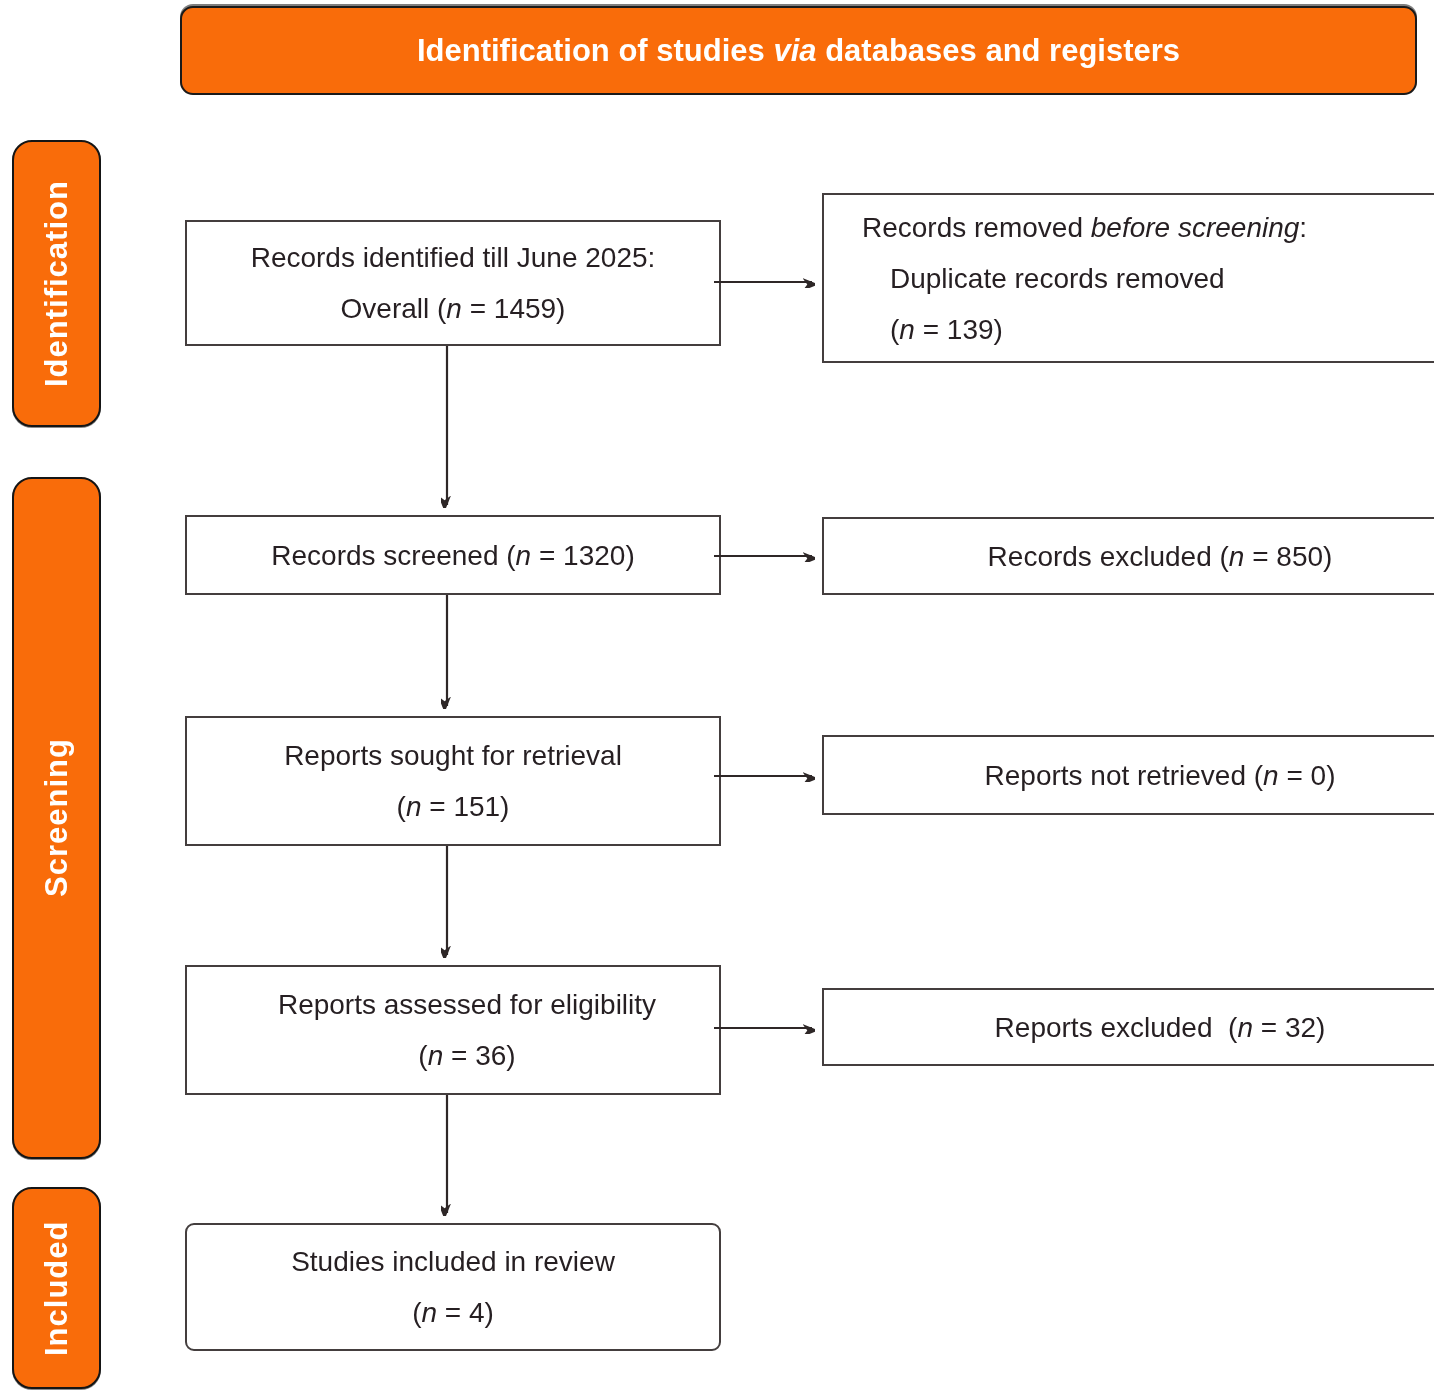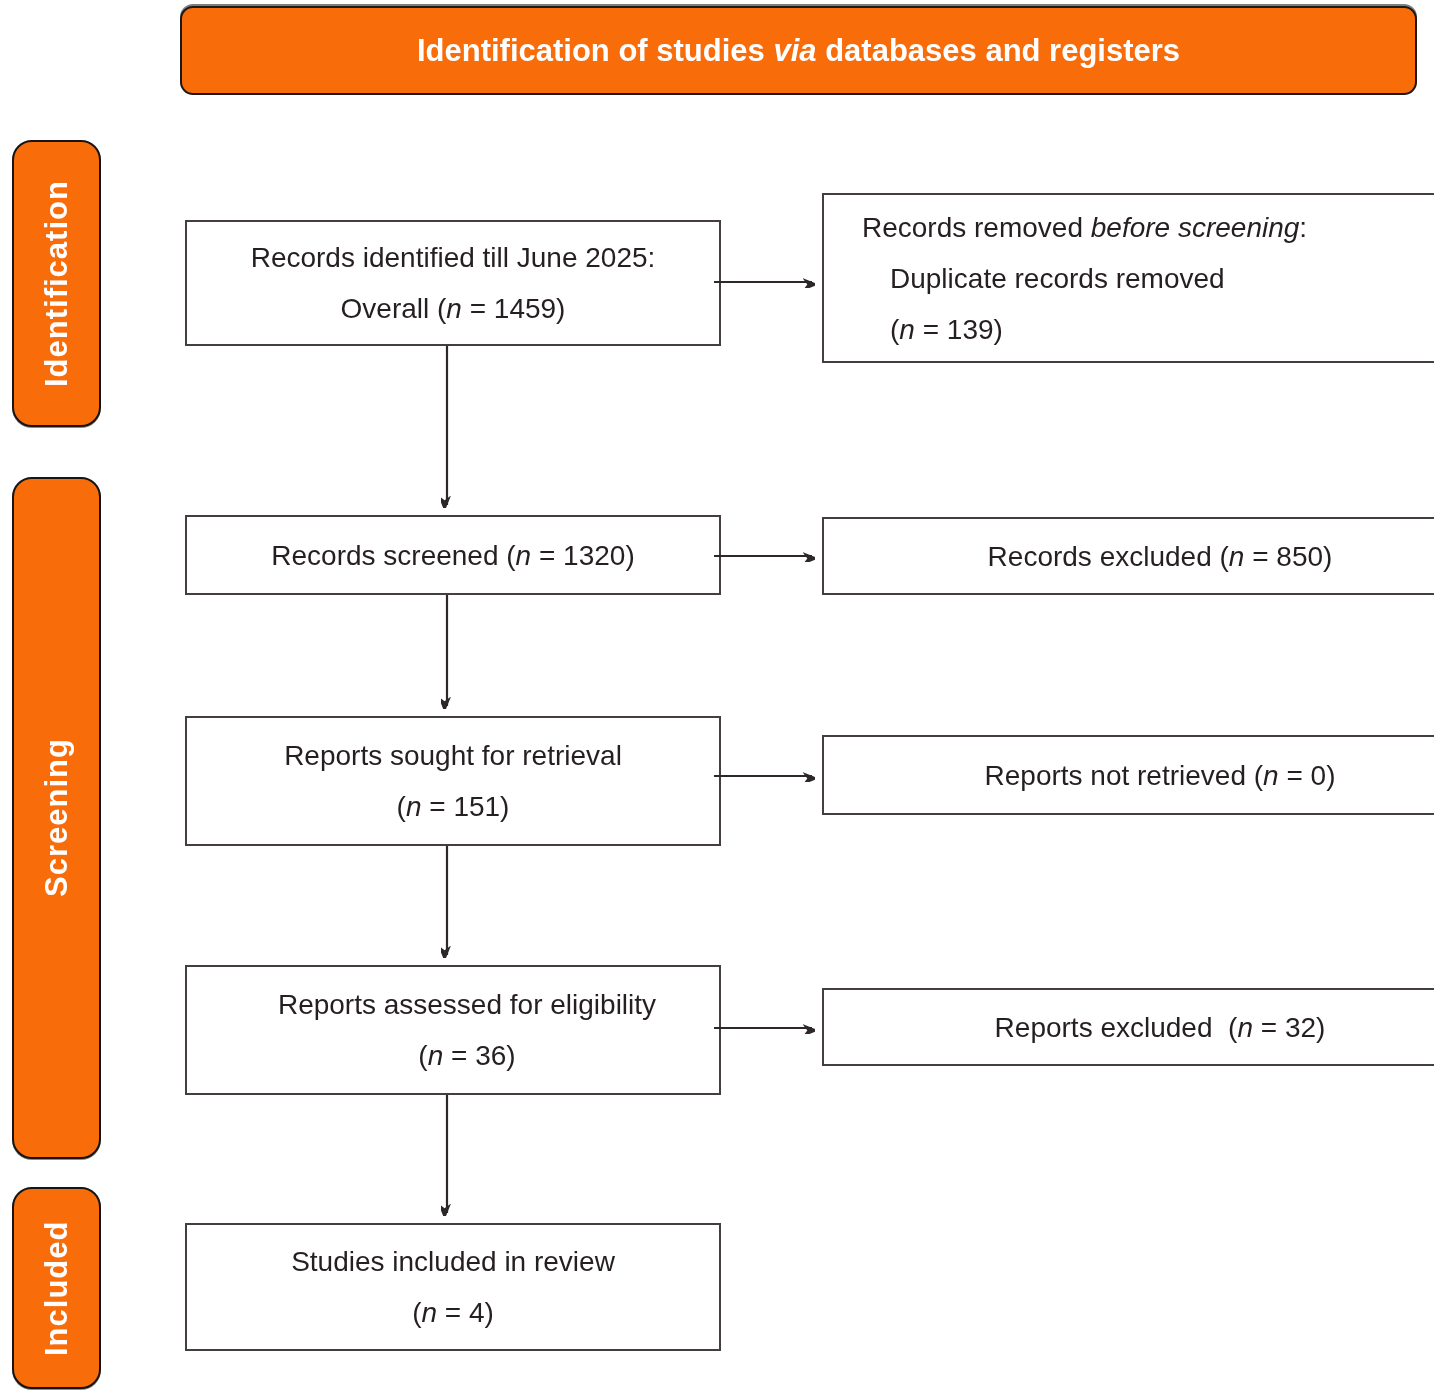--- a/index.html
+++ b/index.html
@@ -59,21 +59,21 @@
   .box.hang .line { text-align: left; padding-left: 66px; }
   .box.hang .line:first-child { padding-left: 38px; }
 
   .col-left  { left: 185px; width: 536px; }
   .col-right { left: 822px; width: 676px; }
 
   .box-b1 { top: 220px;  height: 126px; }
   .box-b2 { top: 515px;  height: 80px;  }
   .box-b3 { top: 716px;  height: 130px; }
   .box-b4 { top: 965px;  height: 130px; padding-left: 28px; }
-  .box-b5 { top: 1223px; height: 128px; }
+  .box-b5 { top: 1223px; height: 128px; border-radius: 9px; }
 
   .box-r1 { top: 193px;  height: 170px; }
   .box-r2 { top: 517px;  height: 78px;  }
   .box-r3 { top: 735px;  height: 80px;  }
   .box-r4 { top: 988px;  height: 78px;  }
 
   em { }
 
   .arrows { position: absolute; left: 0; top: 0; pointer-events: none; }
 </style>

